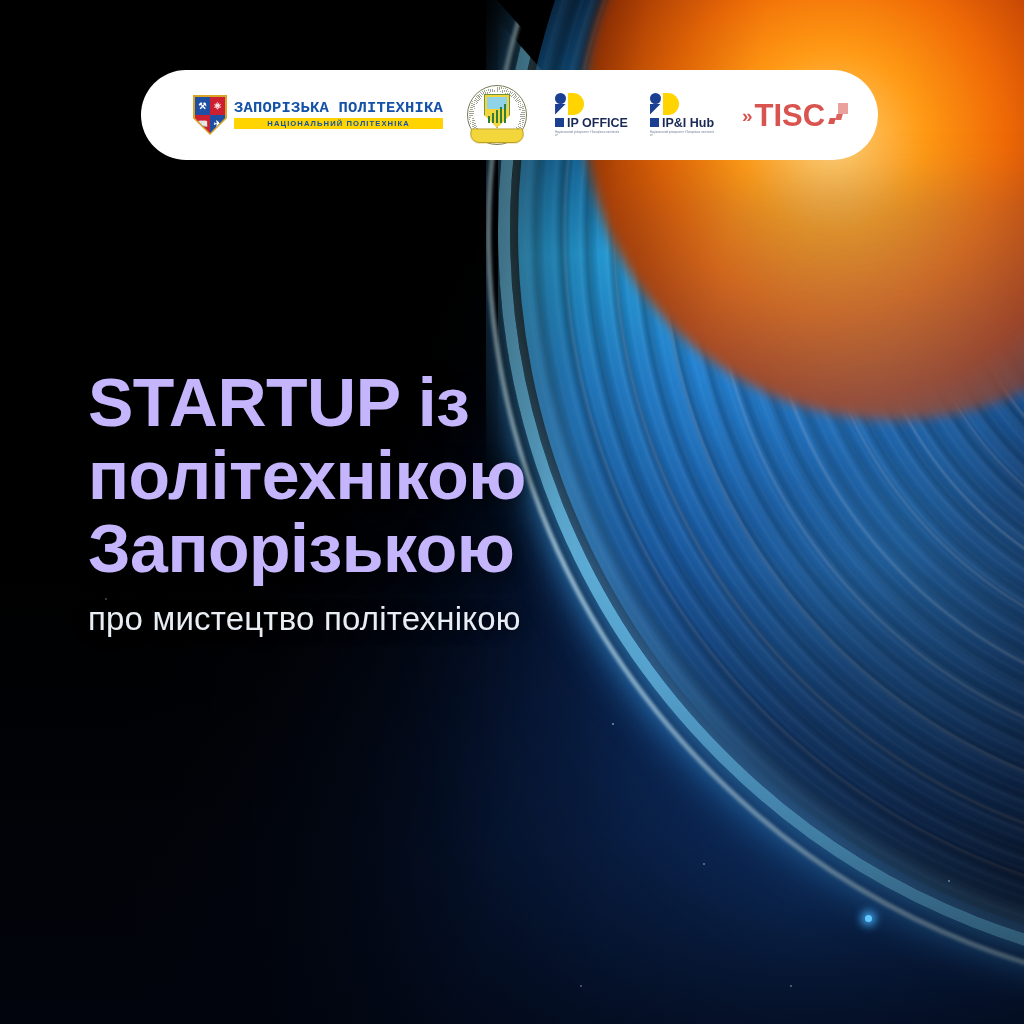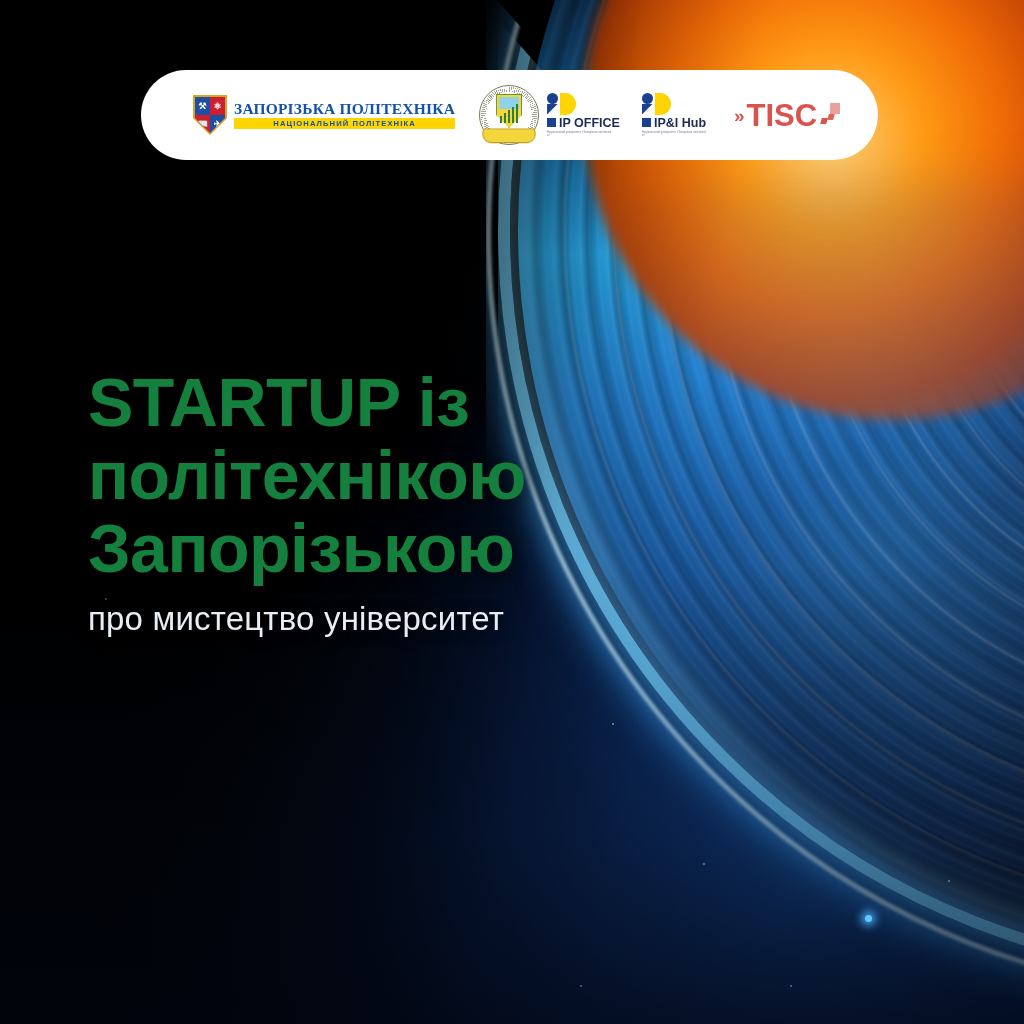--- a/index.html
+++ b/index.html
@@ -172,21 +172,21 @@
   }
   .q { position:relative; display:flex; align-items:center; justify-content:center; }
   .q1 { background:#1f4fa3; }
   .q2 { background:#cc2030; }
   .q3 { background:#cc2030; }
   .q4 { background:#1f4fa3; }
   .gl { font-size:9px; color:#fff; line-height:1; font-weight:700; }
   .zp-words { display:flex; flex-direction:column; gap:2px; }
   .zp-main {
     font-size:15.5px; font-weight:700; letter-spacing:.2px;
-    color:#1452a8; line-height:1; font-family:Liberation Serif, serif;
+    color:#1452a8; line-height:1; font-family:Liberation Mono, monospace;
     white-space:nowrap;
   }
   .zp-sub {
     background:#ffd400; color:#1452a8;
     font-size:7.6px; font-weight:700; letter-spacing:1.1px;
     text-align:center; padding:1.5px 4px; line-height:1;
     white-space:nowrap;
   }
 
   
@@ -267,21 +267,21 @@
   .tisc-tail i {
     position:absolute; background:#d9534f; display:block;
   }
   .tisc-tail .t1 { left:0; bottom:3px; width:6px; height:6px; transform:skewX(-16deg); }
   .tisc-tail .t2 { left:7px; bottom:7px; width:6px; height:6px; transform:skewX(-16deg); opacity:.9; }
   .tisc-tail .t3 { left:9px; top:0px; width:10px; height:11px; opacity:.55; }
 
   
   .copy { position:absolute; left:88px; top:366px; width:620px; }
   .headline {
-    color:#15803d;
+    color:#c4b5fd;
     font-size:68px;
     font-weight:700;
     line-height:1.07;
     letter-spacing:-0.5px;
     font-family:"Liberation Sans", sans-serif;
     text-shadow:0 2px 18px rgba(0,0,0,0.75);
   }
   .headline .ln { display:block; white-space:nowrap; }
   .subhead {
     margin-top:16px;
@@ -357,21 +357,21 @@
           <i style="height:7px"></i>
             <i style="height:10px"></i>
             <i style="height:13px"></i>
           <i style="height:16px"></i>
             <i style="height:19px"></i>
         </div>
         <div class="emblem-ribbon"></div>
       </div>
     </div>
 
-    <div class="logo-slot" style="margin-left:8px;">
+    <div class="logo-slot" style="margin-left:28px;">
       <div class="ipblock">
         <div class="ip-mark">
           <span class="ip-dot"></span>
             <span class="ip-tri"></span>
             <span class="ip-half"></span>
         </div>
         <div class="ip-name-row">
           <span class="ip-sq"></span>
           <span class="ip-name">IP OFFICE</span>
         </div>
@@ -407,16 +407,16 @@
     </div>
 
   </div>
 
   <div class="copy">
     <h1 class="headline">
       <span class="ln">STARTUP із</span>
       <span class="ln">політехнікою</span>
       <span class="ln">Запорізькою</span>
     </h1>
-    <div class="subhead">про мистецтво університет</div>
+    <div class="subhead">про мистецтво політехнікою</div>
   </div>
 
 </div>
 
 </body></html>

